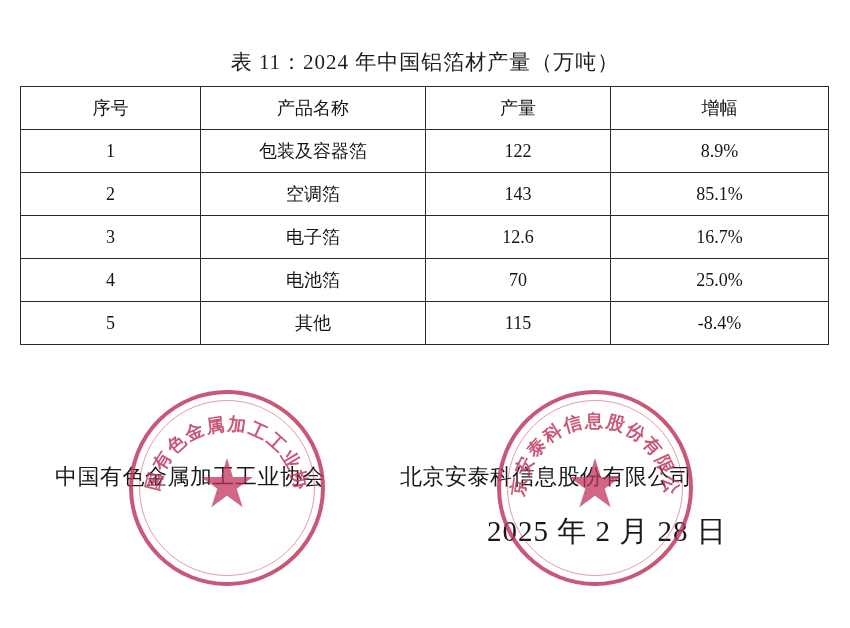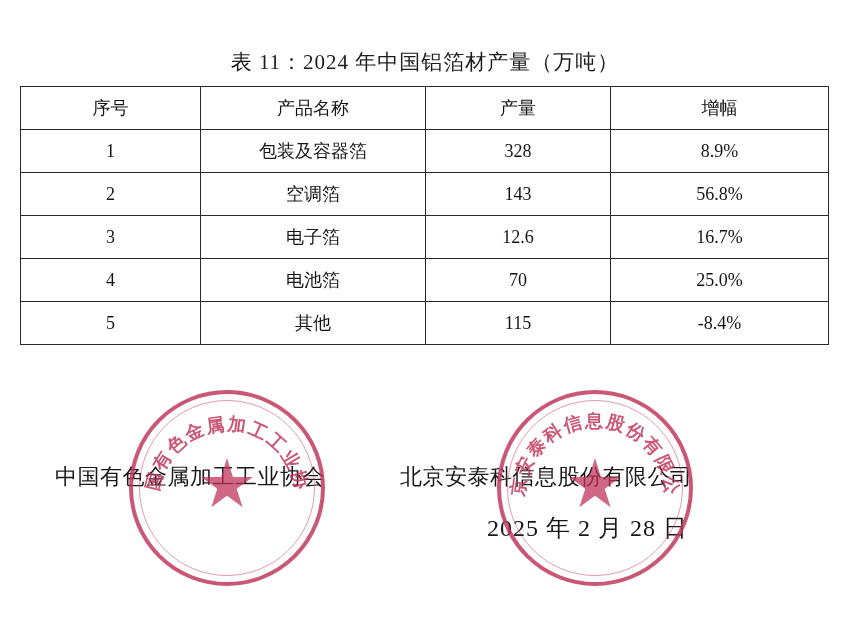--- a/index.html
+++ b/index.html
@@ -77,21 +77,21 @@
   .sign-right {
     position: absolute;
     left: 400px;
     top: 0;
     white-space: nowrap;
   }
   .sign-date {
     position: absolute;
     top: 512px;
     left: 487px;
-    font-size: 24px;
+    font-size: 29px;
     color: #181818;
     letter-spacing: 1px;
     white-space: nowrap;
   }
 
   
   .seal {
     position: absolute;
     border-radius: 50%;
     border: 4px solid #c0335a;
@@ -175,28 +175,28 @@
         <td>序号</td>
         <td>产品名称</td>
         <td>产量</td>
         <td>增幅</td>
       </tr>
     </thead>
     <tbody>
       <tr>
         <td>1</td>
         <td>包装及容器箔</td>
-        <td>328</td>
+        <td>122</td>
         <td>8.9%</td>
       </tr>
       <tr>
         <td>2</td>
         <td>空调箔</td>
         <td>143</td>
-        <td>56.8%</td>
+        <td>85.1%</td>
       </tr>
       <tr>
         <td>3</td>
         <td>电子箔</td>
         <td>12.6</td>
         <td>16.7%</td>
       </tr>
       <tr>
         <td>4</td>
         <td>电池箔</td>

